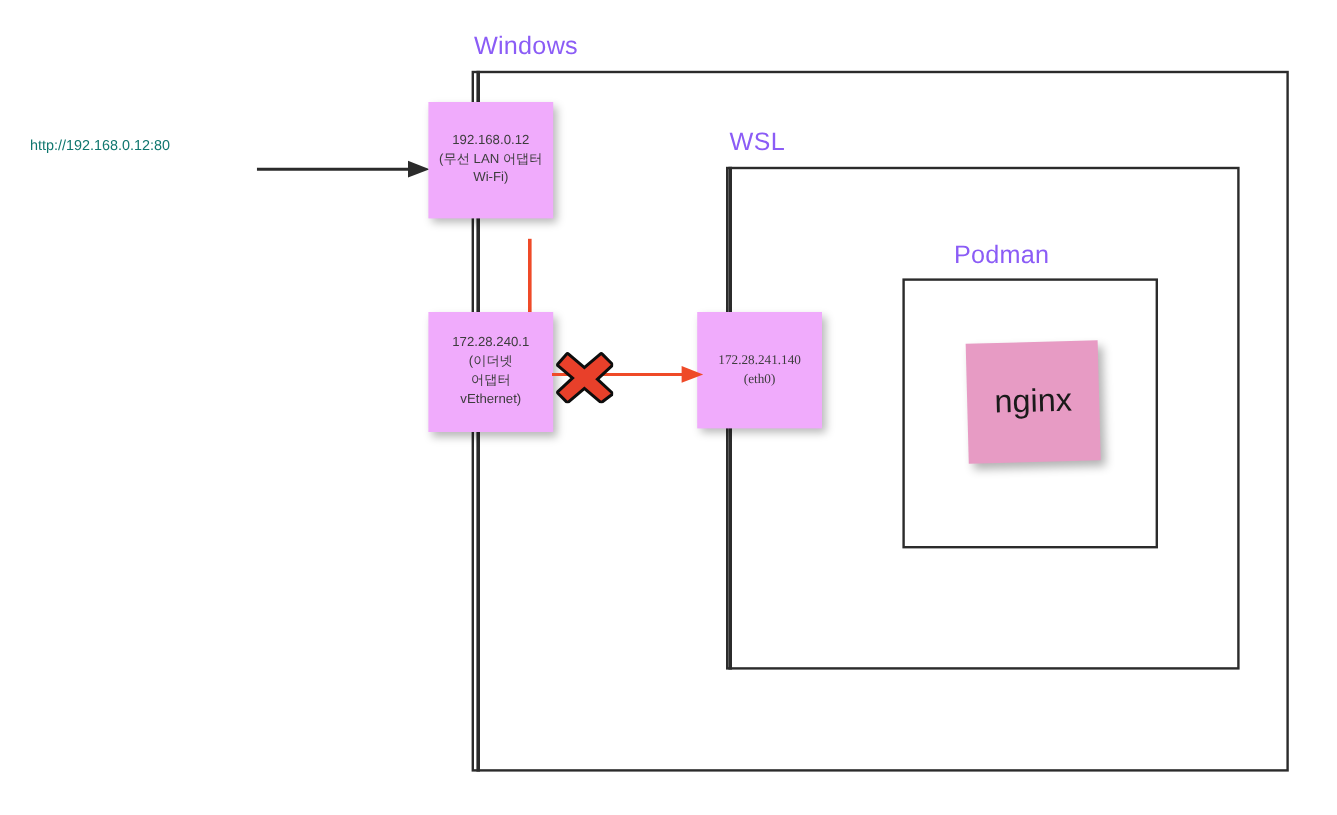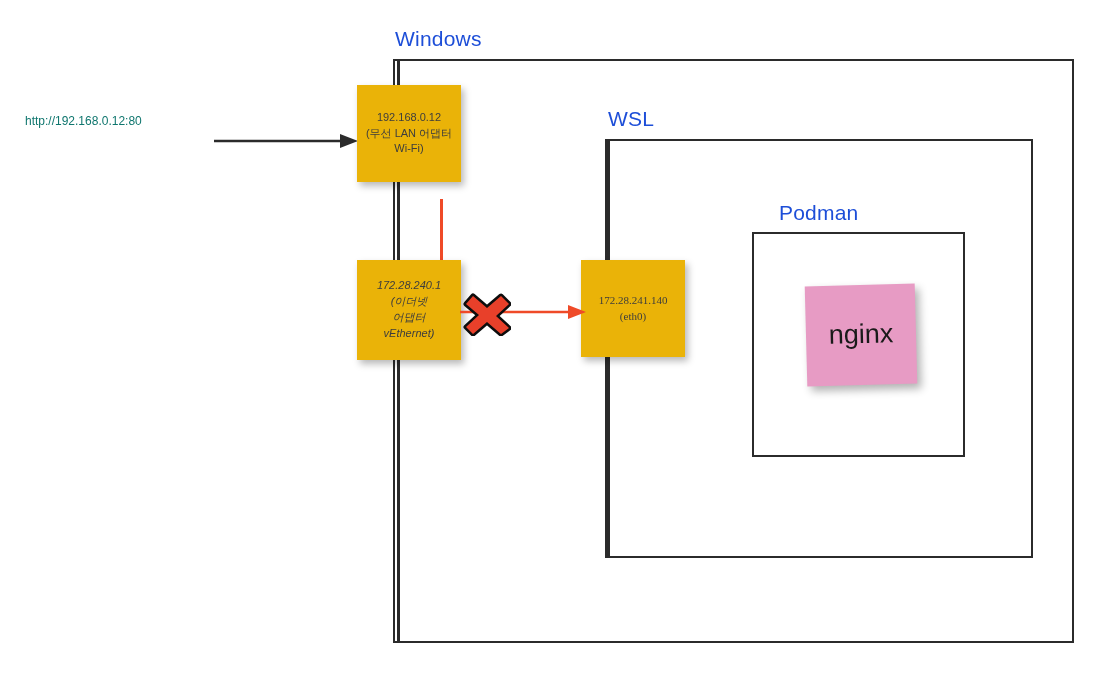--- a/index.html
+++ b/index.html
@@ -28,56 +28,56 @@
     background: transparent;
     box-sizing: border-box;
   }
   #box-windows { left: 393px; top: 59px; width: 681px; height: 584px; }
   #box-wsl     { left: 605px; top: 139px; width: 428px; height: 419px; }
   #box-podman  { left: 752px; top: 232px; width: 213px; height: 225px; }
 
   .box-label {
     position: absolute;
     font-size: 21px;
-    color: #1d4ed8;
+    color: #8b5cf6;
     white-space: nowrap;
     letter-spacing: 0.2px;
   }
   #label-windows { left: 395px; top: 27px; }
   #label-wsl     { left: 608px; top: 107px; text-align: right; }
-  #label-podman  { left: 779px; top: 201px; }
+  #label-podman  { left: 795px; top: 201px; }
 
   
   .line-v {
     position: absolute;
     width: 3px;
     background: #2b2b2b;
   }
   .line-v.red { background: #ef4a28; width: 3px; }
 
   #line-win-vert  { left: 397px; top: 59px;  height: 584px; }
   #line-wsl-vert  { left: 607px; top: 139px; height: 419px; }
   #line-red-vert  { left: 440px; top: 199px; height: 95px; }
 
   
   .note {
     position: absolute;
-    background: #eab308;
+    background: #f0abfc;
     box-shadow: 3px 4px 7px rgba(0,0,0,0.28);
     display: flex;
     align-items: center;
     justify-content: center;
     text-align: center;
     line-height: 1.45;
     color: #3d3d3d;
   }
   .note .note-text { display: block; padding: 0 6px; }
 
   #note-wifi      { left: 357px; top: 85px;  width: 104px; height: 97px;  font-size: 11px; }
-  #note-vethernet { left: 357px; top: 260px; width: 104px; height: 100px; font-size: 11px; font-style: italic; }
+  #note-vethernet { left: 357px; top: 260px; width: 104px; height: 100px; font-size: 11px; }
   #note-eth0      { left: 581px; top: 260px; width: 104px; height: 97px;  font-size: 11px; font-family: Liberation Serif, serif; }
   #note-podman0   { left: 581px; top: 400px; width: 104px; height: 103px; font-size: 11px; }
 
   #note-nginx {
     left: 806px; top: 285px;
     width: 110px; height: 100px;
     background: #e79bc4;
     font-size: 27px;
     color: #1a1a1a;
     transform: rotate(-1.5deg);

